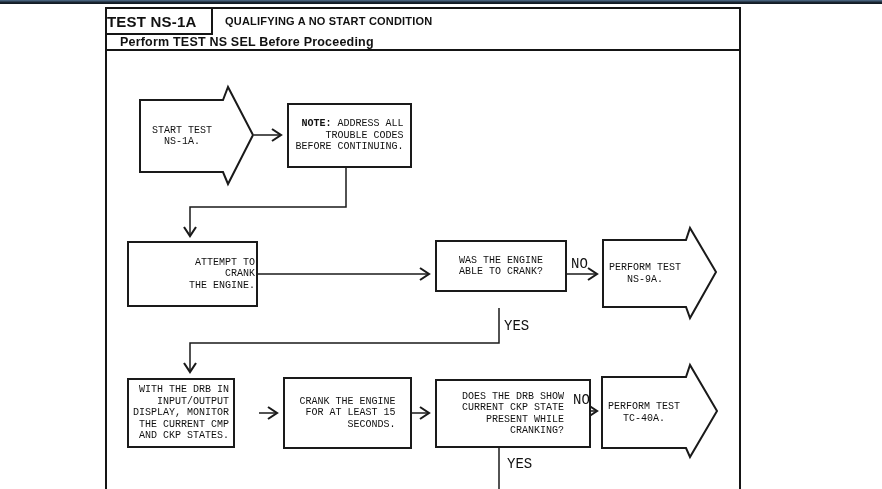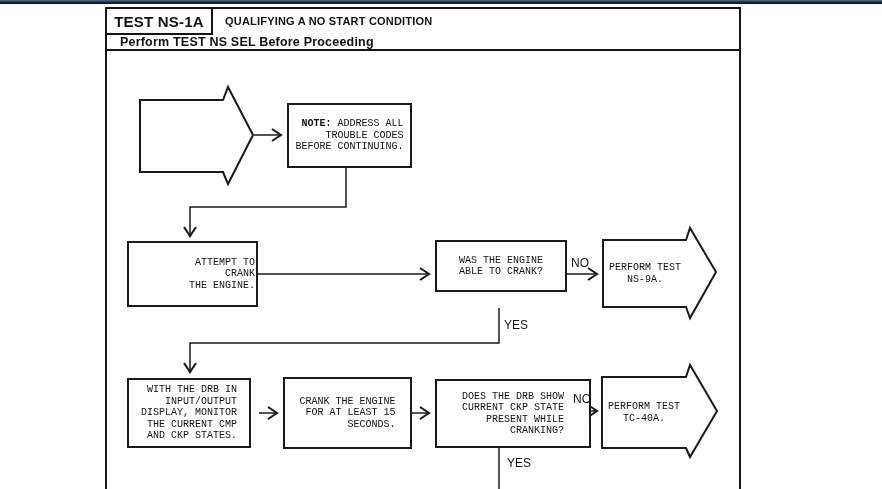--- a/index.html
+++ b/index.html
@@ -14,21 +14,21 @@
   }
   
   #frame {
     position:absolute; left:105px; top:7px; width:636px; height:482px;
     border-left:2px solid #151515; border-top:2px solid #151515; border-right:2px solid #151515;
     box-sizing:border-box; background:#fff;
   }
   #test-id-box {
     position:absolute; left:105px; top:7px; width:108px; height:28px;
     border:2px solid #151515; box-sizing:border-box; background:#fff;
-    display:flex; align-items:center; justify-content:center;
+    display:flex; align-items:center; 
     font-weight:bold; font-size:15px; letter-spacing:.2px;
   }
   #chart-title {
     position:absolute; left:225px; top:7px; height:28px; display:flex; align-items:center;
     font-weight:bold; font-size:11px; letter-spacing:.2px;
   }
   #chart-subtitle {
     position:absolute; left:120px; top:35px; height:14px;
     font-weight:bold; font-size:12.5px; letter-spacing:.2px;
   }
@@ -42,21 +42,21 @@
     font-family:"Liberation Mono", monospace; font-size:10px; line-height:11.5px;
     white-space:pre-line; color:#111; letter-spacing:0px; padding:1px;
   }
   
   .atext {
     position:absolute; display:flex; align-items:center; justify-content:center; text-align:center;
     font-family:"Liberation Mono", monospace; font-size:10px; line-height:11.5px;
     white-space:pre-line; color:#111;
   }
   .lbl {
-    position:absolute; font-family:Liberation Sans, sans-serif; font-size:12px; color:#111;
+    position:absolute; font-family:Liberation Mono, monospace; font-size:14px; color:#111;
   }
   .bold { font-weight:bold; }
   svg { position:absolute; left:0; top:0; }
 </style>
 </head>
 <body>
 
 <div id="screen">
 
   <div id="topbar"></div>
@@ -85,36 +85,38 @@
     <polyline points="346,168 346,207 190,207 190,236" fill="none" stroke="#1a1a1a" stroke-width="1.5" marker-end="url(#ah)"></polyline>
     <polyline points="258,274 429,274" fill="none" stroke="#1a1a1a" stroke-width="1.5" marker-end="url(#ah)"></polyline>
     <polyline points="567,274 597,274" fill="none" stroke="#1a1a1a" stroke-width="1.5" marker-end="url(#ah)"></polyline>
     <polyline points="499,308 499,343 190,343 190,372" fill="none" stroke="#1a1a1a" stroke-width="1.5" marker-end="url(#ah)"></polyline>
     <polyline points="259,413 277,413" fill="none" stroke="#1a1a1a" stroke-width="1.5" marker-end="url(#ah)"></polyline>
     <polyline points="412,413 429,413" fill="none" stroke="#1a1a1a" stroke-width="1.5" marker-end="url(#ah)"></polyline>
     <polyline points="567,411 597,411" fill="none" stroke="#1a1a1a" stroke-width="1.5" marker-end="url(#ah)"></polyline>
     <polyline points="499,448 499,489" fill="none" stroke="#1a1a1a" stroke-width="1.5"></polyline>
   </svg>
 
+  <div class="atext" style="left:140px; top:100px; width:84px; height:72px;">START TEST
+NS-1A.</div>
   <div class="atext" style="left:603px; top:240px; width:84px; height:67px;">PERFORM TEST
 NS-9A.</div>
   <div class="atext" style="left:602px; top:377px; width:84px; height:71px;">PERFORM TEST
 TC-40A.</div>
 
   <div class="fbox" style="left:287px; top:103px; width:125px; height:65px;"><span><span class="bold">NOTE:</span><span> ADDRESS ALL
 TROUBLE CODES
 BEFORE CONTINUING.</span></span></div>
 
   <div class="fbox" style="left:127px; top:241px; width:131px; height:66px;padding-left:43px;">ATTEMPT TO CRANK
 THE ENGINE.</div>
 
   <div class="fbox" style="left:435px; top:240px; width:132px; height:52px;">WAS THE ENGINE
 ABLE TO CRANK?</div>
 
-  <div class="fbox" style="left:127px; top:378px; width:124px; height:70px;">WITH THE DRB IN
+  <div class="fbox" style="left:127px; top:378px; width:108px; height:70px;">WITH THE DRB IN
 INPUT/OUTPUT
 DISPLAY, MONITOR
 THE CURRENT CMP
 AND CKP STATES.</div>
 
   <div class="fbox" style="left:283px; top:377px; width:129px; height:72px;">CRANK THE ENGINE
 FOR AT LEAST 15
 SECONDS.</div>
 
   <div class="fbox" style="left:435px; top:379px; width:156px; height:69px;">DOES THE DRB SHOW

